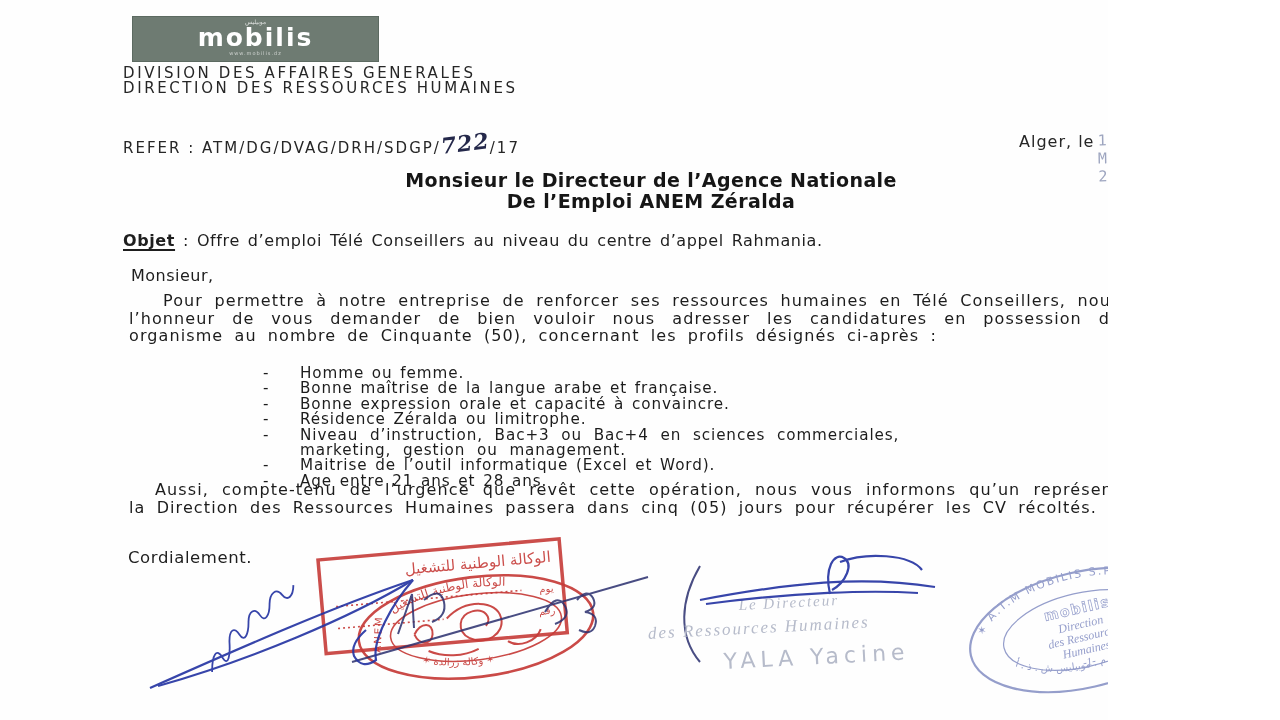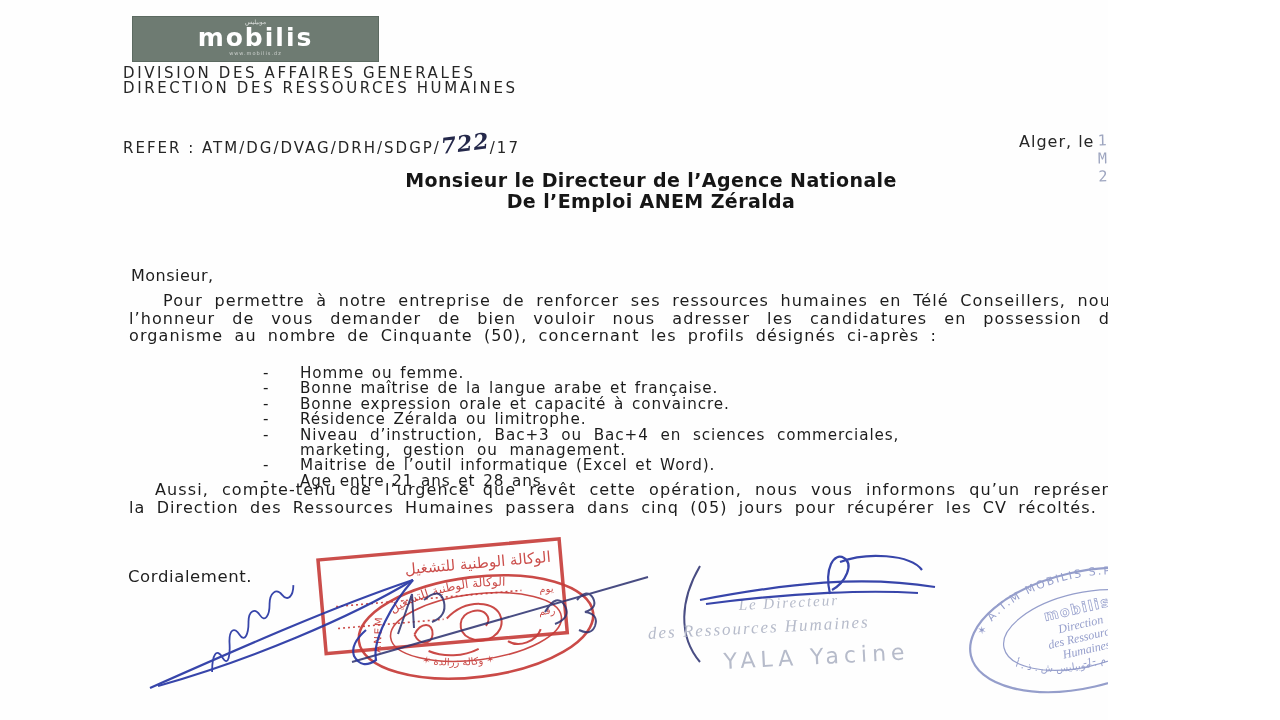--- a/index.html
+++ b/index.html
@@ -29,21 +29,21 @@
     font-weight:bold;font-size:19px;line-height:21px;letter-spacing:.4px;color:#161616;}
   
   .objet{position:absolute;left:123px;top:231px;font-size:16px;letter-spacing:.6px;word-spacing:.14em;color:#1e1e1e;}
   .objet .lbl{font-weight:bold;text-decoration:underline;text-decoration-thickness:2px;text-underline-offset:3px;}
   
   .salutation{position:absolute;left:131px;top:266px;font-size:16px;letter-spacing:.5px;}
   .para{position:absolute;left:129px;width:1056px;font-size:16px;line-height:17.6px;
     letter-spacing:1.1px;word-spacing:5px;text-align:justify;color:#1c1c1c;}
   .p1{top:292px;text-indent:34px;}
   .p2{top:481px;text-indent:26px;}
-  .closing{position:absolute;left:128px;top:548px;font-size:16.5px;letter-spacing:.6px;margin-top:19px;}
+  .closing{position:absolute;left:128px;top:548px;font-size:16.5px;letter-spacing:.6px;}
   ul.reqs{position:absolute;left:123px;top:366px;width:1056px;margin:0;padding:0 0 0 177px;
     list-style:none;font-size:15.2px;line-height:15.4px;letter-spacing:.9px;word-spacing:2px;color:#1c1c1c;}
   ul.reqs li{position:relative;white-space:pre-line;}
   ul.reqs li::before{content:"-";position:absolute;left:-37px;top:0;}
   ul.reqs li:nth-child(5){word-spacing:6px;}
   
   .overlay{position:absolute;left:0;top:0;width:1280px;height:720px;pointer-events:none;}
   svg text{font-family:"DejaVu Sans",sans-serif;}
   .stamp-serif{font-family:"Liberation Serif","DejaVu Serif",serif;font-style:italic;}
 </style>
@@ -67,20 +67,23 @@
     <span>REFER : ATM/DG/DVAG/DRH/SDGP/</span><span class="hand-num">722</span><span>/17</span>
   </div>
   <div class="place">Alger, le</div>
   <div class="date-stamp">1 2 MARS 2017</div>
 
   <div class="recipient">
     <div>Monsieur le Directeur de l’Agence Nationale</div>
     <div>De l’Emploi ANEM Zéralda</div>
   </div>
 
+  <div class="objet">
+    <span class="lbl">Objet</span><span> : </span><span>Offre d’emploi Télé Conseillers au niveau du centre d’appel Rahmania.</span>
+  </div>
 
   <div class="salutation">Monsieur,</div>
   <div class="para p1">Pour permettre à notre entreprise de renforcer ses ressources humaines en Télé Conseillers, nous avons l’honneur de vous demander de bien vouloir nous adresser les candidatures en possession de votre organisme au nombre de Cinquante (50), concernant les profils désignés ci-après :</div>
 
   <ul class="reqs">
     <li>Homme ou femme.</li>
     <li>Bonne maîtrise de la langue arabe et française.</li>
     <li>Bonne expression orale et capacité à convaincre.</li>
     <li>Résidence Zéralda ou limitrophe.</li>
     <li>Niveau d’instruction, Bac+3 ou Bac+4 en sciences commerciales,

